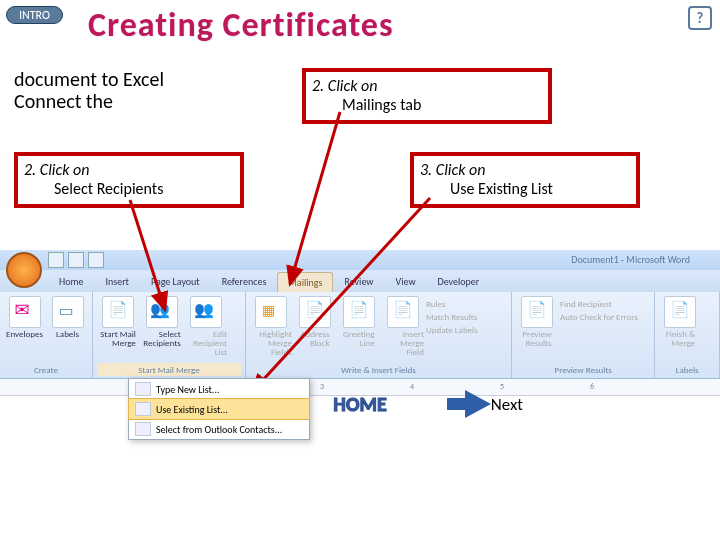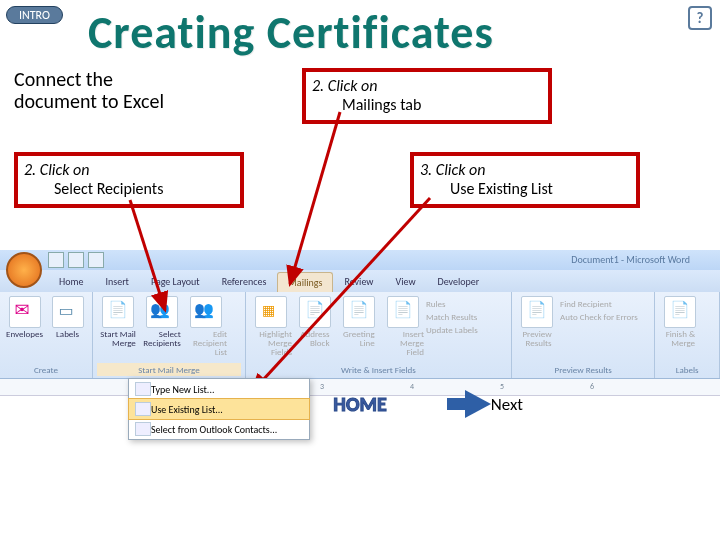--- a/index.html
+++ b/index.html
@@ -1,18 +1,18 @@
 <!DOCTYPE html>
 <html><head>
 <meta charset="utf-8">
 <style>
 html,body{margin:0;padding:0;width:720px;height:540px;background:#fff;font-family:Calibri,Arial,sans-serif;overflow:hidden}
 .page{position:relative;width:720px;height:436px}
 .intro-pill{position:absolute;left:6px;top:6px;background:#5a7a9c;color:#fff;font-size:12px;padding:1px 12px;border-radius:10px;border:1px solid #23415f}
-.title{position:absolute;left:88px;top:4px;font-size:46px;font-weight:700;color:#0f766e;letter-spacing:1px;text-shadow:1px 1px 0 #eee}
+.title{position:absolute;left:88px;top:4px;font-size:34px;font-weight:700;color:#be185d;letter-spacing:1px;text-shadow:1px 1px 0 #eee}
 .help{position:absolute;right:8px;top:6px;width:20px;height:20px;border:2px solid #5a7a9c;border-radius:4px;color:#5a7a9c;font-weight:700;text-align:center;line-height:20px;font-size:15px}
 .subt{position:absolute;left:14px;top:68px;font-size:20px;color:#000;line-height:1.1}
 .callout{position:absolute;border:4px solid #c00000;background:#fff;padding:4px 6px 6px 6px;font-size:16px;color:#000;font-style:italic}
 .c1{left:302px;top:68px;width:230px}
 .c2{left:14px;top:152px;width:210px}
 .c3{left:410px;top:152px;width:210px}
 .callout .l2{font-style:normal;padding-left:30px}
 
 .ribbon-wrap{position:absolute;left:0;top:250px;width:720px}
 .titlebar{height:20px;background:linear-gradient(#cfe3fb,#bcd6f6);position:relative;font-size:11px;color:#3a5a82}
@@ -34,21 +34,21 @@
 .bigicon.doc::after{content:"📄";position:absolute;left:5px;top:3px;font-size:16px}
 .bigicon.high::after{content:"▦";position:absolute;left:6px;top:5px;font-size:14px;color:#e90}
 .small{display:flex;flex-direction:column;gap:2px;font-size:9px;color:#9aa;padding-top:2px}
 .small div{white-space:nowrap}
 .glbl{text-align:center;font-size:9px;color:#6a85a6;padding:1px 0}
 .glbl.hl{background:#f6e8ca}
 .biglbl{font-size:9px;text-align:right;line-height:1;margin-top:1px}
 .ruler{height:16px;background:#f5f8fc;border-bottom:1px solid #ccd;position:relative;font-size:8px;color:#789}
 .ruler span{position:absolute;top:2px}
 .dd-float{position:absolute;left:128px;top:378px;width:180px;background:#fff;border:1px solid #9ab;box-shadow:2px 2px 6px rgba(0,0,0,.25);font-size:10px;z-index:5}
-.dd-float div{padding:3px 6px;display:flex;align-items:center;}
+.dd-float div{padding:3px 6px;display:flex;align-items:center;gap:5px}
 .dd-float .sel{background:#fde39a;border:1px solid #e6b24d;margin:-1px}
 .dd-float .ico{width:14px;height:12px;background:#eef;border:1px solid #bcd;display:inline-block}
 
 svg.arrows{position:absolute;left:0;top:0;width:720px;height:540px;pointer-events:none;z-index:4}
 
 .navbar{position:absolute;left:0;bottom:18px;width:720px;display:flex;justify-content:center;align-items:center;gap:60px}
 .navbtn{display:flex;flex-direction:row;align-items:center;font-size:17px;color:#000}
 .arrowL,.arrowR{width:0;height:0;border-top:14px solid transparent;border-bottom:14px solid transparent}
 .arrowL{border-right:26px solid #2e5fa6}
 .arrowR{border-left:26px solid #2e5fa6}
@@ -59,22 +59,22 @@
 </style>
 </head>
 <body>
 
 <div class="page">
   <div class="intro-pill">INTRO</div>
   <div class="title">Creating Certificates</div>
   <div class="help">?</div>
 
   <div class="subt">
+    <div>document to Excel</div>
     <div>Connect the</div>
-    <div>document to Excel</div>
   </div>
 
   <div class="callout c1">
     <div>2. Click on</div>
     <div class="l2">Mailings tab</div>
   </div>
   <div class="callout c2">
     <div>2. Click on</div>
     <div class="l2">Select Recipients</div>
   </div>

